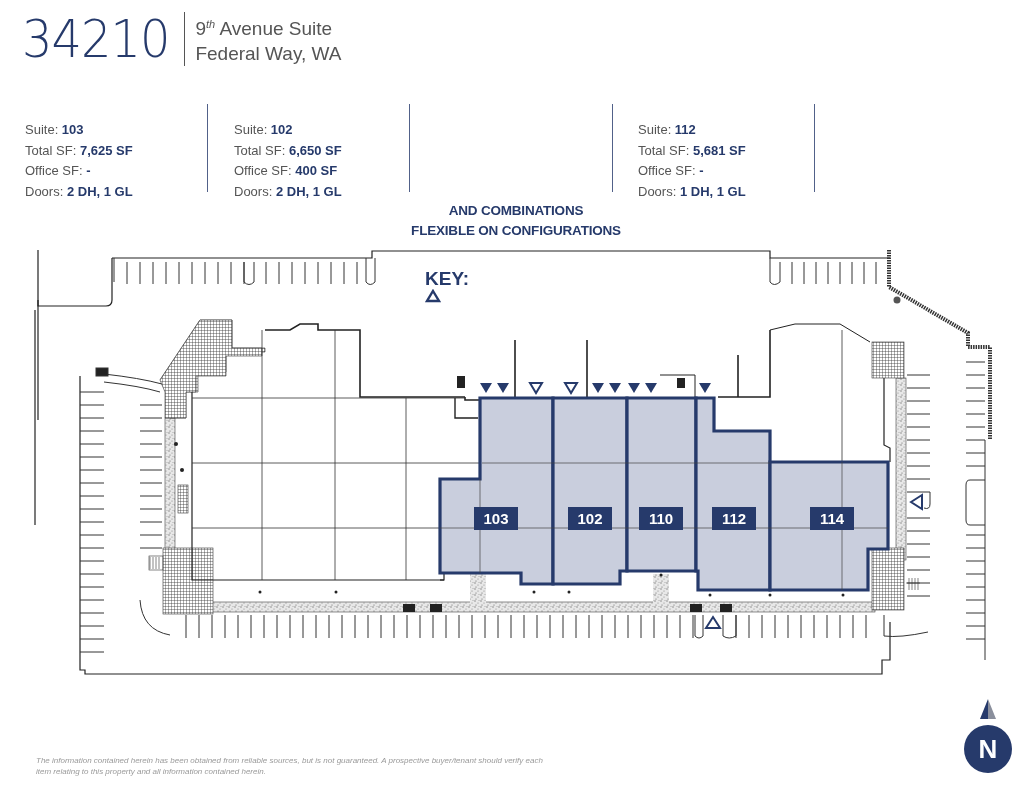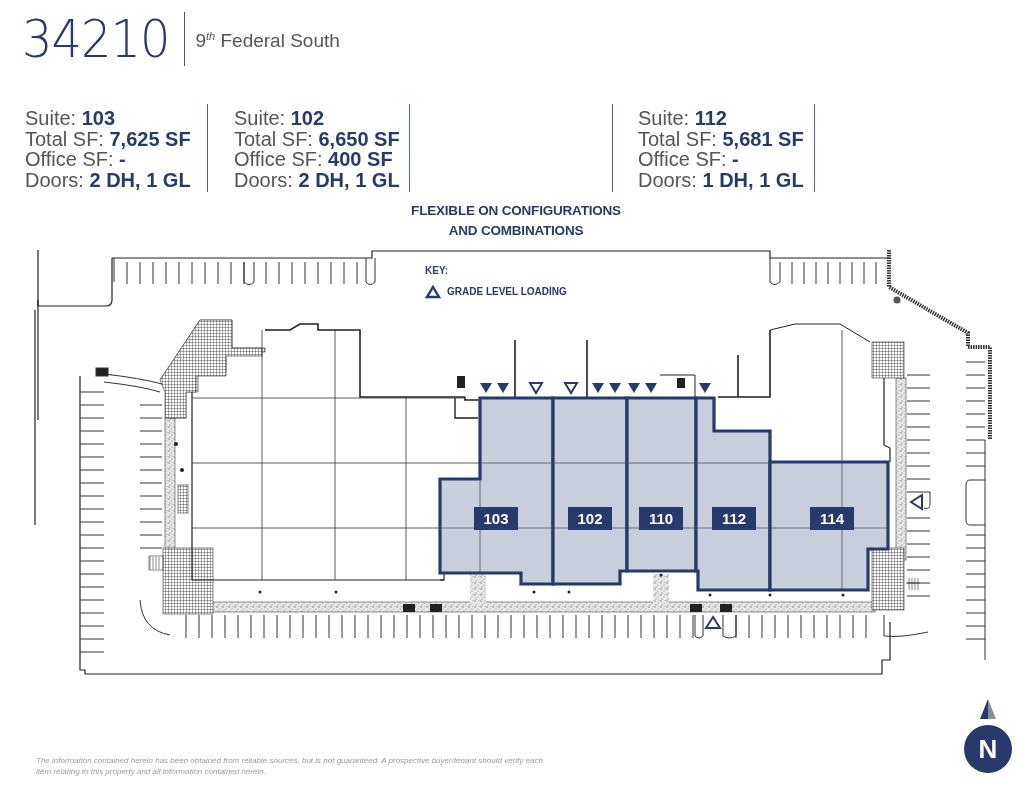--- a/index.html
+++ b/index.html
@@ -3,42 +3,43 @@
 <meta charset="utf-8">
 <style>
   html, body { margin: 0; padding: 0; background: #ffffff; }
   body { width: 1036px; height: 794px; position: relative; overflow: hidden; font-family: "Liberation Sans", sans-serif; color: #4a4a4a; }
   .header { position: absolute; left: 22px; top: 12px; display: flex; align-items: center; }
   .addr-num { font-family: "DejaVu Sans", sans-serif; font-weight: 200; font-size: 52px; color: #263a6b; letter-spacing: -1px; line-height: 1; transform: scaleX(0.92); transform-origin: left center; margin-right: -6px; }
   .addr-divider { width: 1px; height: 54px; background: #555; margin: 0 10px 0 8px; }
   .addr-lines { font-size: 19px; line-height: 25px; color: #555; }
   .addr-lines sup { font-size: 11px; font-style: italic; }
   .suites { position: absolute; top: 104px; left: 0; width: 1036px; height: 90px; }
-  .suite { position: absolute; top: 4px; font-size: 20px; line-height: 20.5px; color: #555; }
+  .suite { position: absolute; top: 16px; font-size: 13px; line-height: 20.5px; color: #555; }
   .suite b { color: #263a6b; font-weight: bold; }
   .vdiv { position: absolute; top: 0; width: 1px; height: 88px; background: #263a6b; opacity: 0.8; }
   .flex-note { position: absolute; top: 201px; left: 366px; width: 300px; text-align: center; font-size: 13.5px; font-weight: bold; color: #263a6b; line-height: 20px; letter-spacing: -0.2px; }
-  .key { position: absolute; left: 425px; top: 260px; font-size: 10px; font-weight: bold; color: #263a6b; line-height: 21px; }
+  .key { position: absolute; left: 425px; top: 268px; font-size: 19px; font-weight: bold; color: #263a6b; line-height: 21px; }
   .key .row { display: flex; align-items: center; }
   .key .tri { width: 16px; height: 14px; margin-right: 6px; }
   svg.plan { position: absolute; left: 0; top: 0; }
   .disclaimer { position: absolute; left: 36px; top: 755px; width: 520px; font-size: 8px; font-style: italic; color: #9a9a9a; line-height: 11px; }
   .north { position: absolute; left: 962px; top: 698px; width: 52px; height: 80px; }
   .north .arrow { position: absolute; left: 16px; top: 0; width: 20px; height: 22px; }
   .north .circle { position: absolute; left: 2px; top: 27px; width: 48px; height: 48px; border-radius: 50%; background: #263a6b; color: #fff; font-weight: bold; font-size: 26px; display: flex; align-items: center; justify-content: center; }
   .suite-label { font-family: "Liberation Sans", sans-serif; font-weight: bold; font-size: 15px; fill: #ffffff; }
 </style>
 </head>
 <body>
 
 <div class="header">
   <div class="addr-num">34210</div>
   <div class="addr-divider"></div>
   <div class="addr-lines">
-    <div><span>9</span><sup>th</sup><span> Federal South</span></div>
+    <div><span>9</span><sup>th</sup><span> Avenue Suite</span></div>
+    <div>Federal Way, WA</div>
   </div>
 </div>
 
 <div class="suites">
   <div class="suite" style="left:25px">
     <div><span>Suite: </span><b>103</b></div>
     <div><span>Total SF: </span><b>7,625 SF</b></div>
     <div><span>Office SF: </span><b>-</b></div>
     <div><span>Doors: </span><b>2 DH, 1 GL</b></div>
   </div>
@@ -54,22 +55,22 @@
   <div class="suite" style="left:638px">
     <div><span>Suite: </span><b>112</b></div>
     <div><span>Total SF: </span><b>5,681 SF</b></div>
     <div><span>Office SF: </span><b>-</b></div>
     <div><span>Doors: </span><b>1 DH, 1 GL</b></div>
   </div>
   <div class="vdiv" style="left:814px"></div>
 </div>
 
 <div class="flex-note">
+  <div>AND COMBINATIONS</div>
   <div>FLEXIBLE ON CONFIGURATIONS</div>
-  <div>AND COMBINATIONS</div>
 </div>
 
 <svg class="plan" width="1036" height="794" viewBox="0 0 1036 794">
   <defs>
     <pattern id="grid" width="3" height="3" patternUnits="userSpaceOnUse">
       <rect width="3" height="3" fill="#fff"></rect>
       <path d="M0 0 H3 M0 0 V3" stroke="#333" stroke-width="0.8"></path>
     </pattern>
     <pattern id="gravel" width="6" height="6" patternUnits="userSpaceOnUse">
       <rect width="6" height="6" fill="#e8e8e8"></rect>
@@ -370,21 +371,20 @@
     <circle cx="843" cy="595" r="1.5"></circle>
   </g>
 </svg>
 
 <div class="key">
   <div>KEY:</div>
   <div class="row">
     <svg class="tri" viewBox="0 0 16 14">
         <path d="M8 2 L14 12 H2 Z" fill="#fff" stroke="#263a6b" stroke-width="2.4"></path>
       </svg>
-    <span>GRADE LEVEL LOADING</span>
   </div>
 </div>
 
 <div class="north">
   <svg class="arrow" viewBox="0 0 20 22">
     <path d="M10 1 L10 21 L2 21 Z" fill="#263a6b"></path>
     <path d="M10 1 L18 21 L10 21 Z" fill="#8a8f9c"></path>
   </svg>
   <div class="circle">N</div>
 </div>

